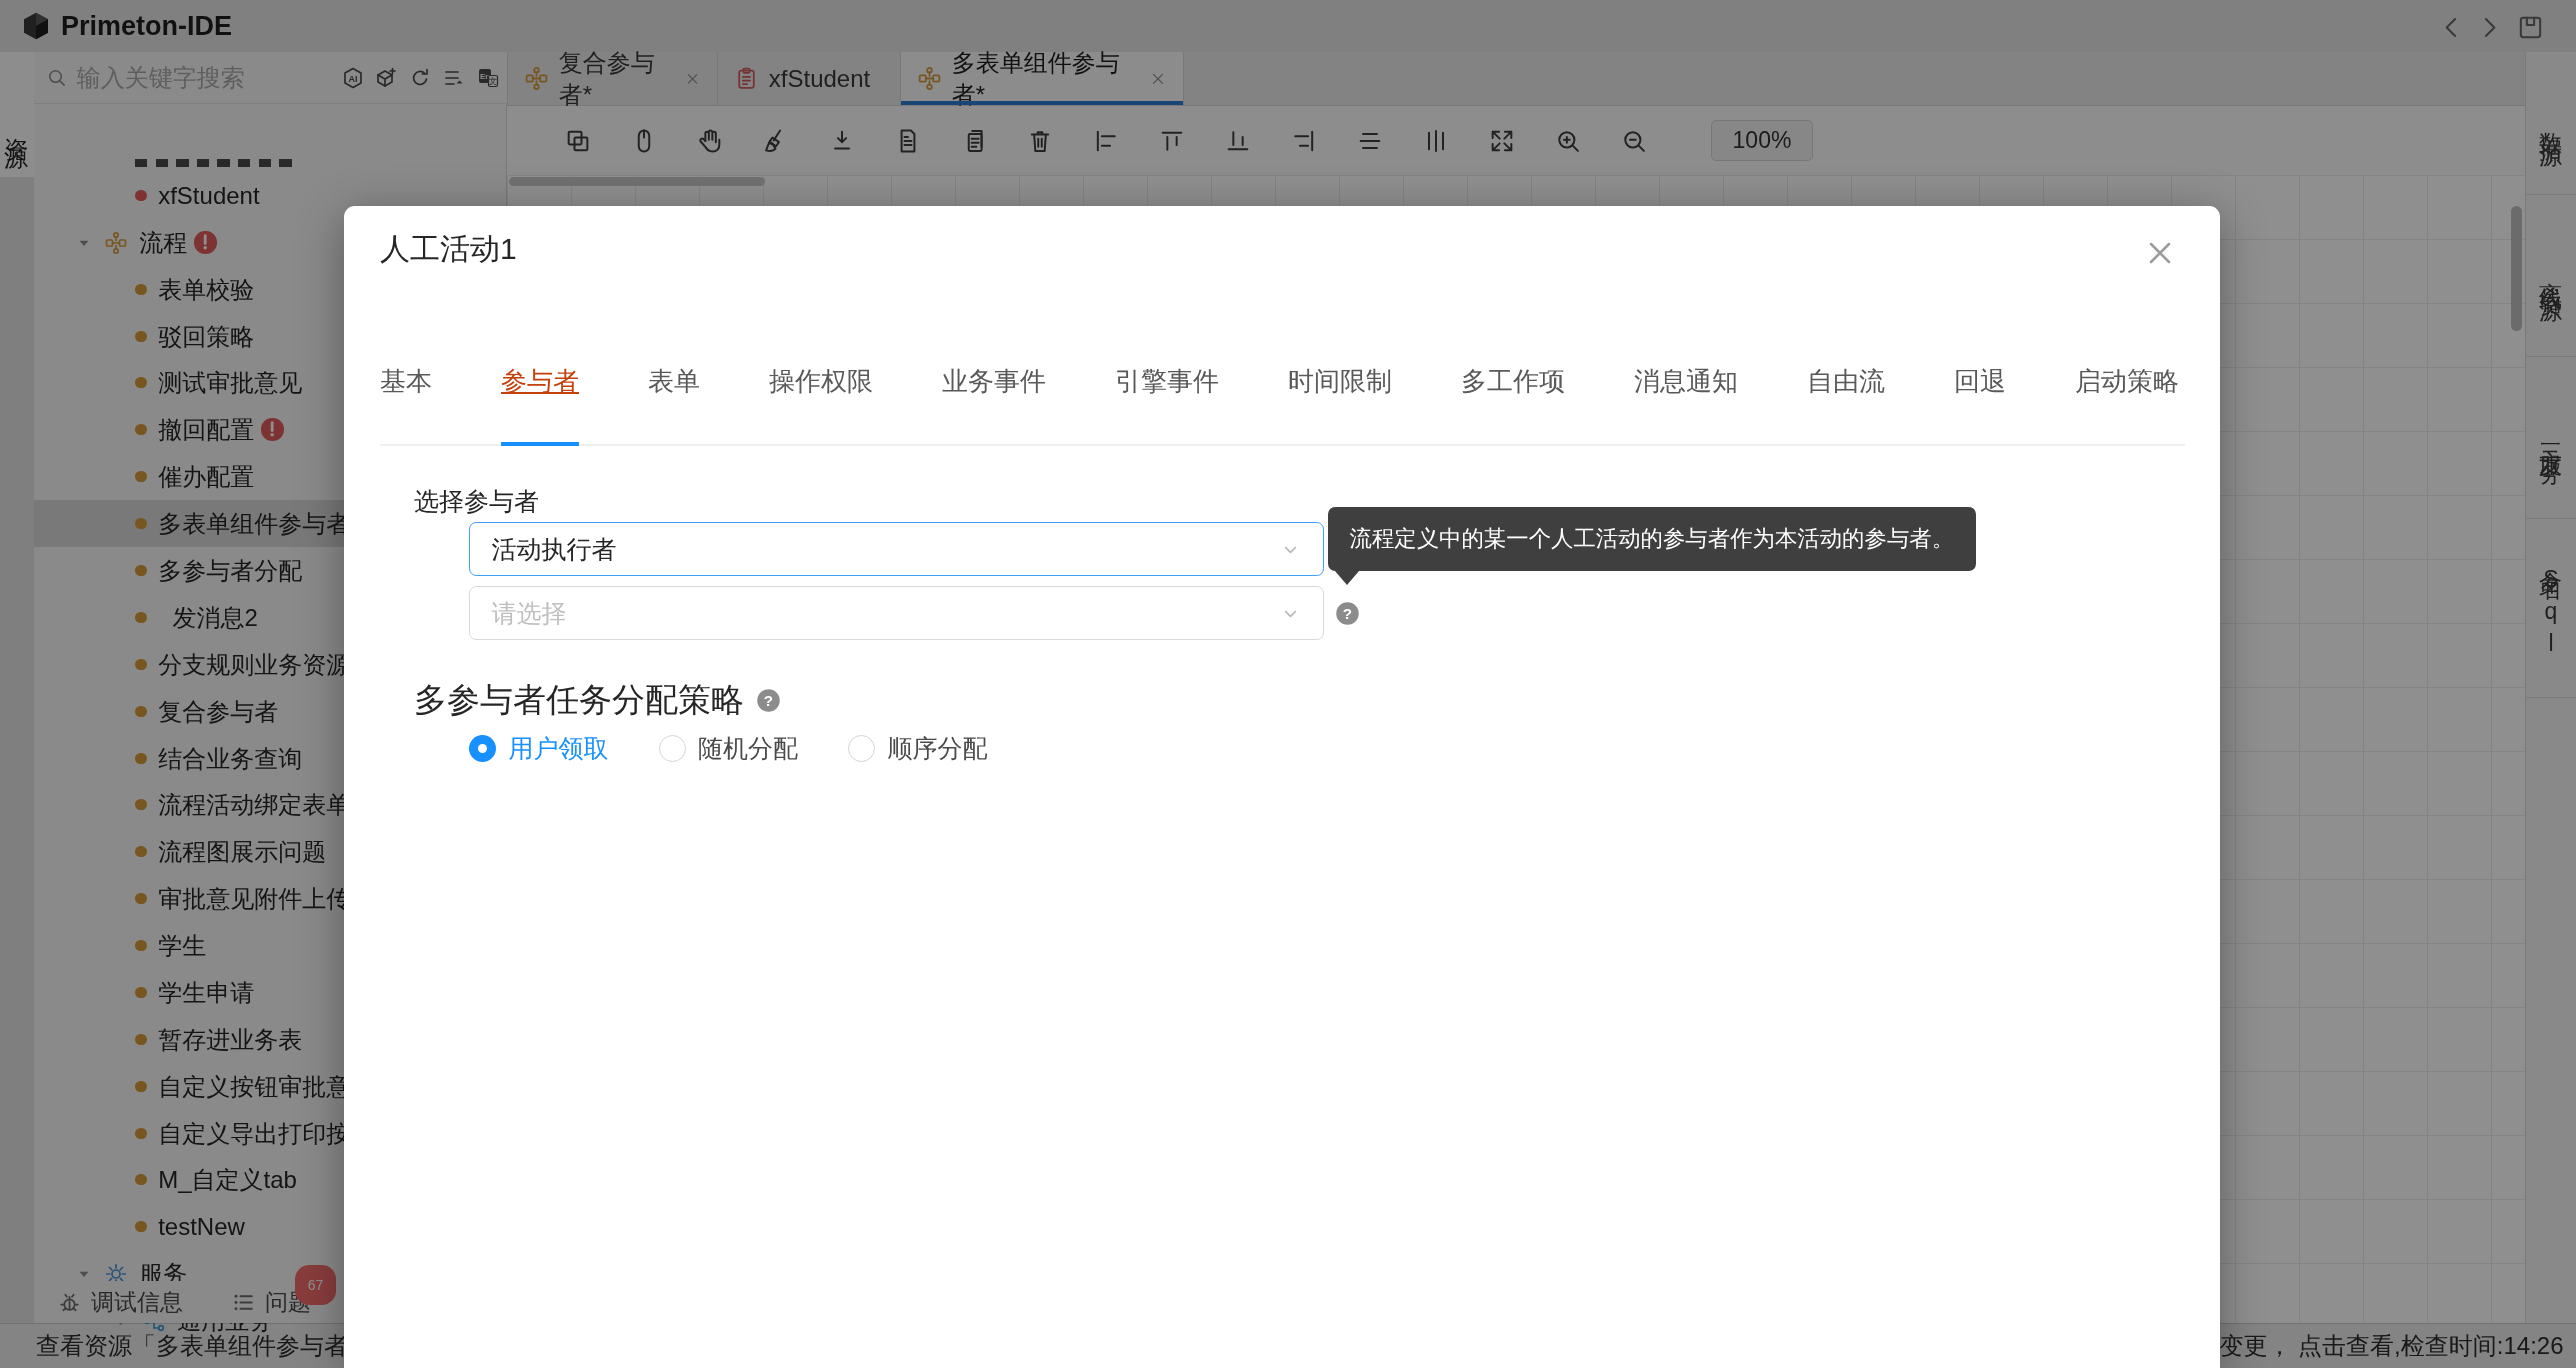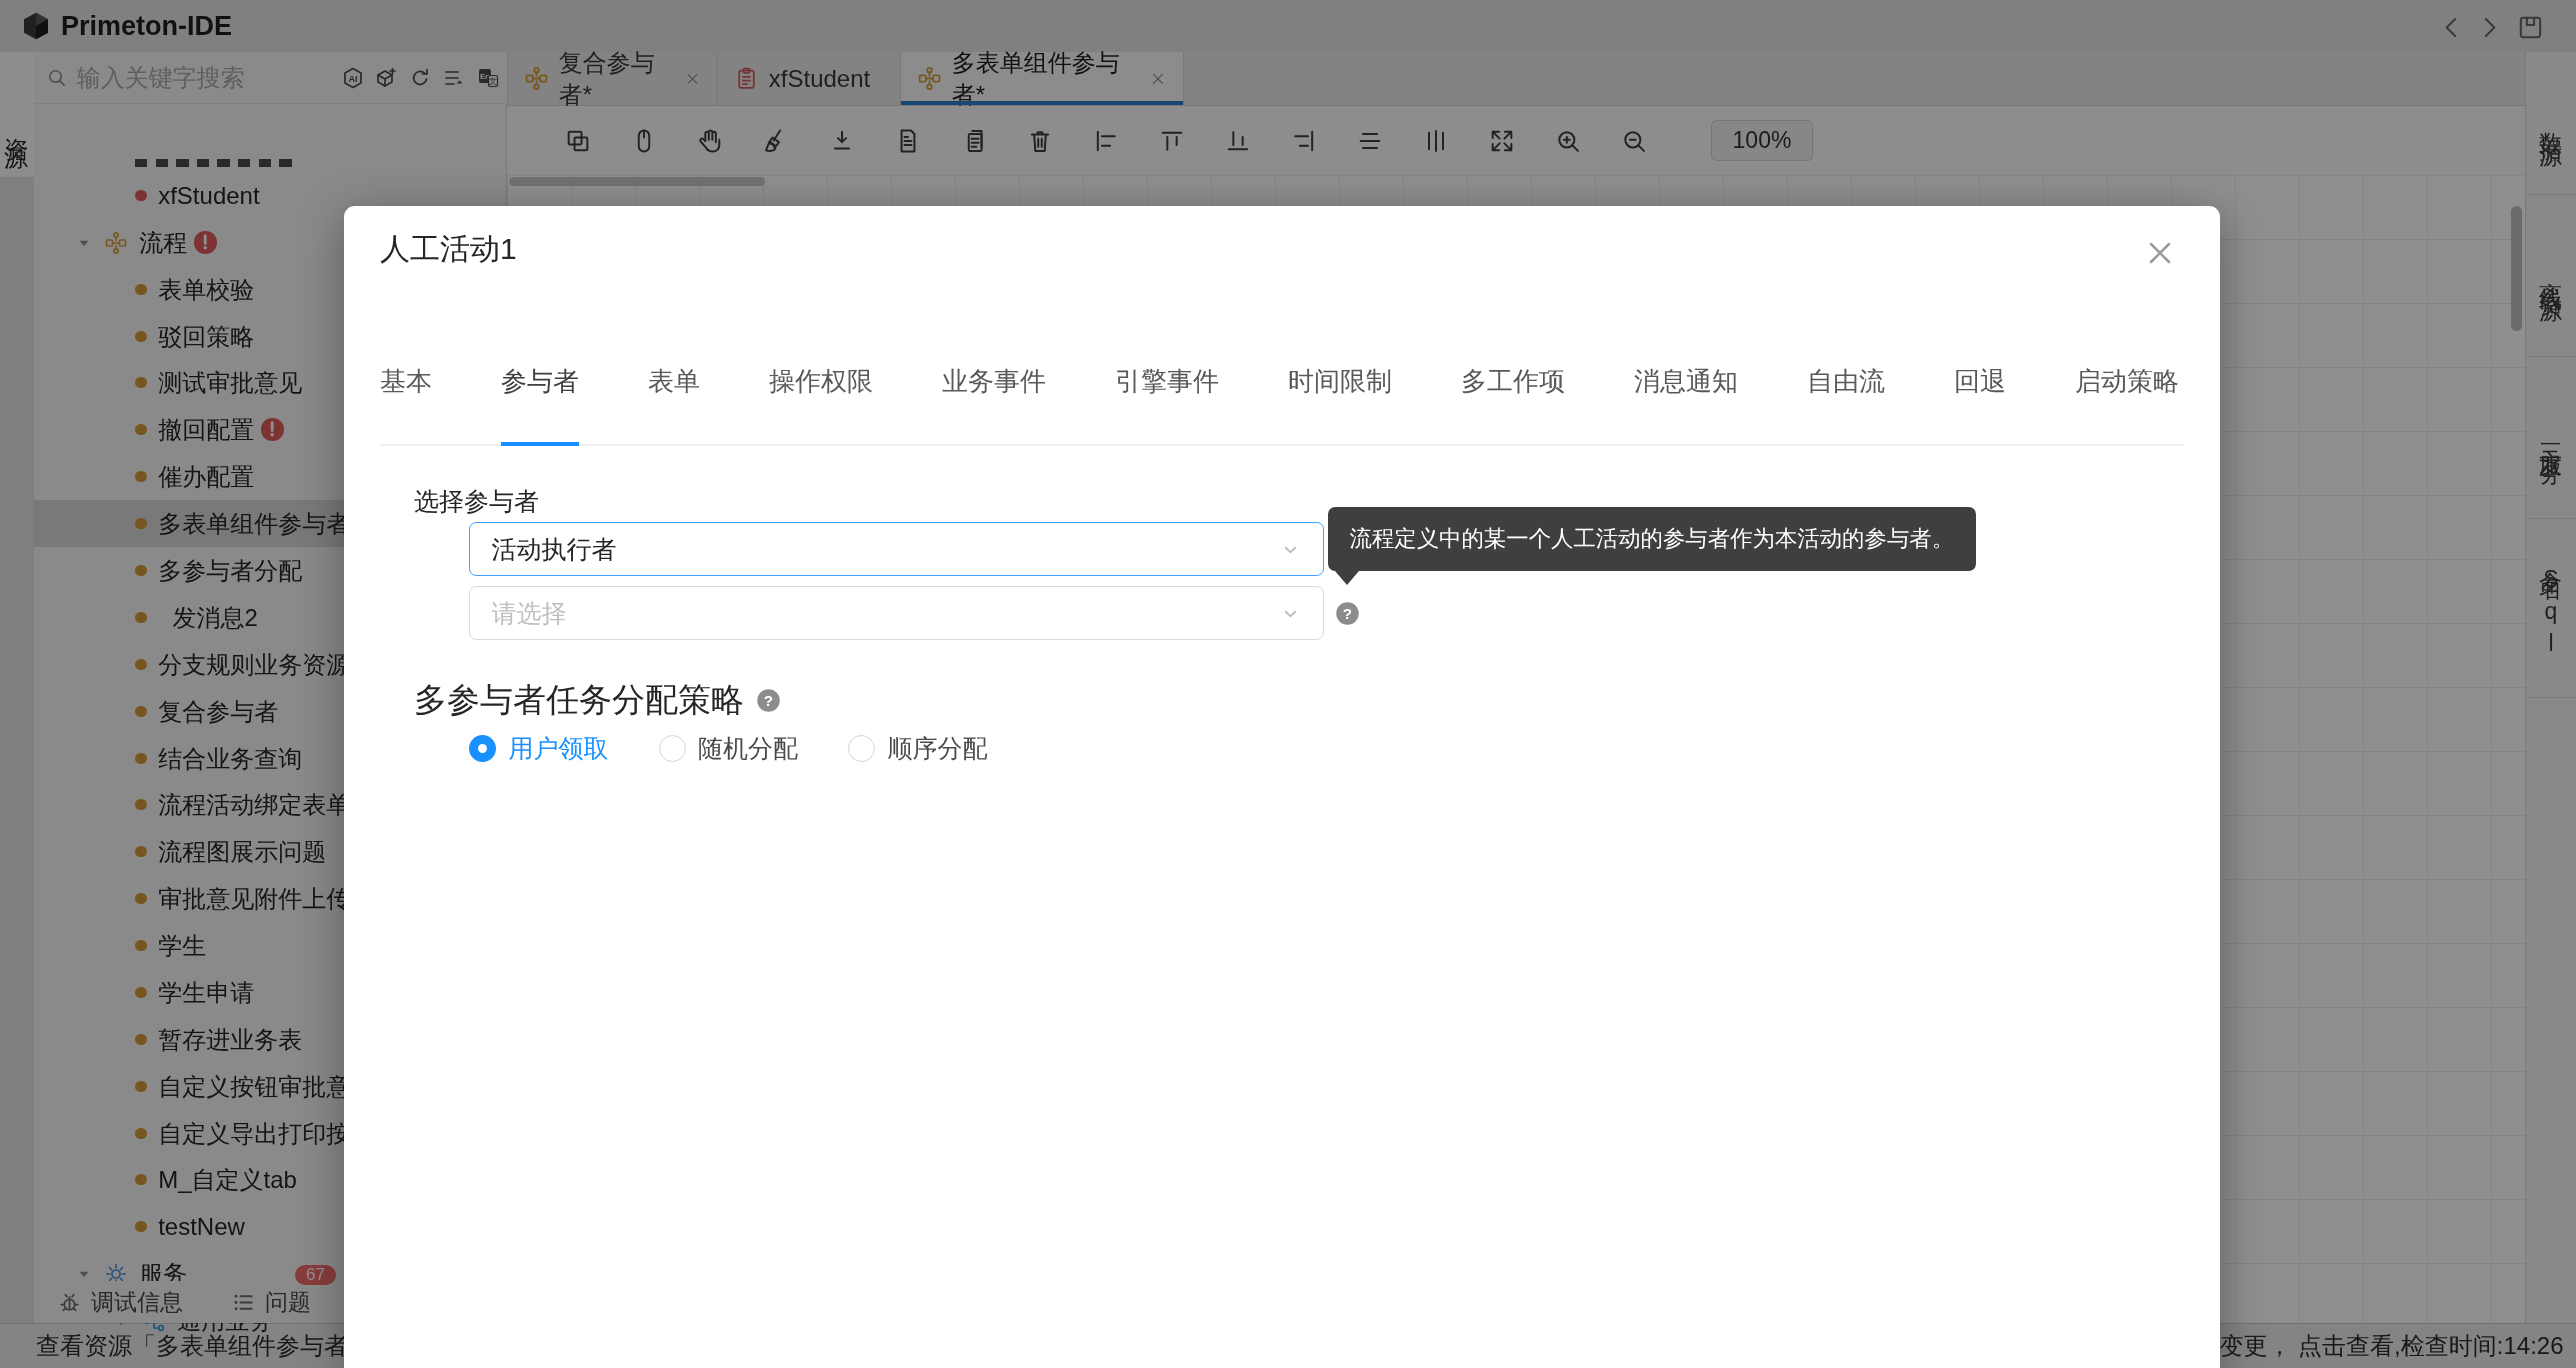--- a/index.html
+++ b/index.html
@@ -34,22 +34,22 @@
   #tree{left:0;top:73px;width:473px;height:1208px;overflow:hidden;z-index:1;}
   .trow{position:absolute;left:0;width:473px;height:47px;display:flex;align-items:center;font-size:24px;color:#262626;white-space:nowrap;}
   .trow.selected{background:#d8d8d8;}
   .dot{width:11.6px;height:11.6px;border-radius:50%;flex:none;}
   .caret{width:18px;height:18px;color:#8c8c8c;flex:none;}
   .ticon{width:24px;height:24px;flex:none;}
   .errbadge{width:22.4px;height:22.4px;border-radius:50%;background:#e05b5b;color:#fff;margin-left:7.2px;flex:none;}
   .errbadge svg{width:22.4px;height:22.4px;}
   .clipdash{position:absolute;left:101px;bottom:5.4px;width:157px;height:7.2px;
     background:repeating-linear-gradient(90deg,#4a4a4a 0 12.5px,transparent 12.5px 20.6px);}
-  #count-badge{left:261px;top:1213px;min-width:41px;height:20px;background:#f56c6c;border-radius:14.3px;
-    color:#fff;font-size:17px;display:flex;align-items:center;justify-content:center;padding:0 7.2px;box-sizing:border-box;z-index:4;}
+  #count-badge{left:261px;top:1213px;min-width:41px;height:40px;background:#f56c6c;border-radius:14.3px;
+    color:#fff;font-size:14px;display:flex;align-items:center;justify-content:center;padding:0 7.2px;box-sizing:border-box;z-index:4;}
   #sidebottom{left:0;top:1229px;width:473px;height:42px;display:flex;align-items:center;gap:48px;padding-left:23px;box-sizing:border-box;background:#f7f7f7;z-index:3;}
   .btab{display:flex;align-items:center;gap:9px;font-size:23px;color:#4a4a4a;}
   .btab .bic{width:25px;height:25px;color:#6b6b6b;}
 
   
   #tabbar{left:507px;top:52px;width:2018px;height:54px;background:#e9e9e9;border-bottom:0.9px solid #d6d6d6;display:flex;box-sizing:border-box;}
   .etab{height:53px;display:flex;align-items:center;padding:0 16px;gap:9.8px;font-size:24px;color:#3a3a3a;
     border-right:0.9px solid #d6d6d6;position:relative;box-sizing:border-box;}
   .etab:first-child{border-left:0.9px solid #d6d6d6;}
   .etab .ticon{width:25px;height:25px;}
@@ -78,21 +78,21 @@
     padding:0 12.5px 0 36px;white-space:nowrap;overflow:hidden;}
 
   
   #dim{left:0;top:0;width:2576px;height:1368px;background:rgba(0,0,0,0.44);z-index:40;}
   #modal{left:344px;top:206px;width:1876px;height:1162px;background:#ffffff;border-radius:10.7px 10.7px 0 0;
     box-shadow:0 9px 45px rgba(0,0,0,0.35);z-index:50;}
   #modal-title{left:36px;top:23px;font-size:30px;font-weight:500;color:#262626;}
   #modal-close{left:1798px;top:29px;width:36px;height:36px;color:#9b9b9b;cursor:pointer;}
   #mtabs{left:36px;top:156px;display:flex;gap:69px;font-size:26px;color:#595959;height:39px;align-items:center;}
   .mtab{white-space:nowrap;}
-  .mtab.active{color:#404040;}
+  .mtab.active{color:#c2410c;text-decoration:underline;}
   #mtab-line{left:36px;top:238px;width:1805px;height:1.8px;background:#f0f0f0;}
   #mtab-active-line{left:157px;top:236px;width:78px;height:3.6px;background:#1890ff;}
 
   #form-label1{left:70px;top:279px;font-size:25px;color:#262626;}
   .select{left:125px;width:855px;height:54px;background:#fff;border-radius:7.2px;box-sizing:border-box;
     display:flex;align-items:center;padding:0 21.5px;font-size:25px;text-align:center;}
   #select1{top:316px;border:1.8px solid #40a0ff;color:#262626;}
   #select2{top:380px;border:0.9px solid #d9d9d9;color:#bfbfbf;}
   .select .chev{margin-left:auto;width:23px;height:23px;color:#b8b8b8;}
   .helpdot{width:27px;height:27px;color:#8c8c8c;}

